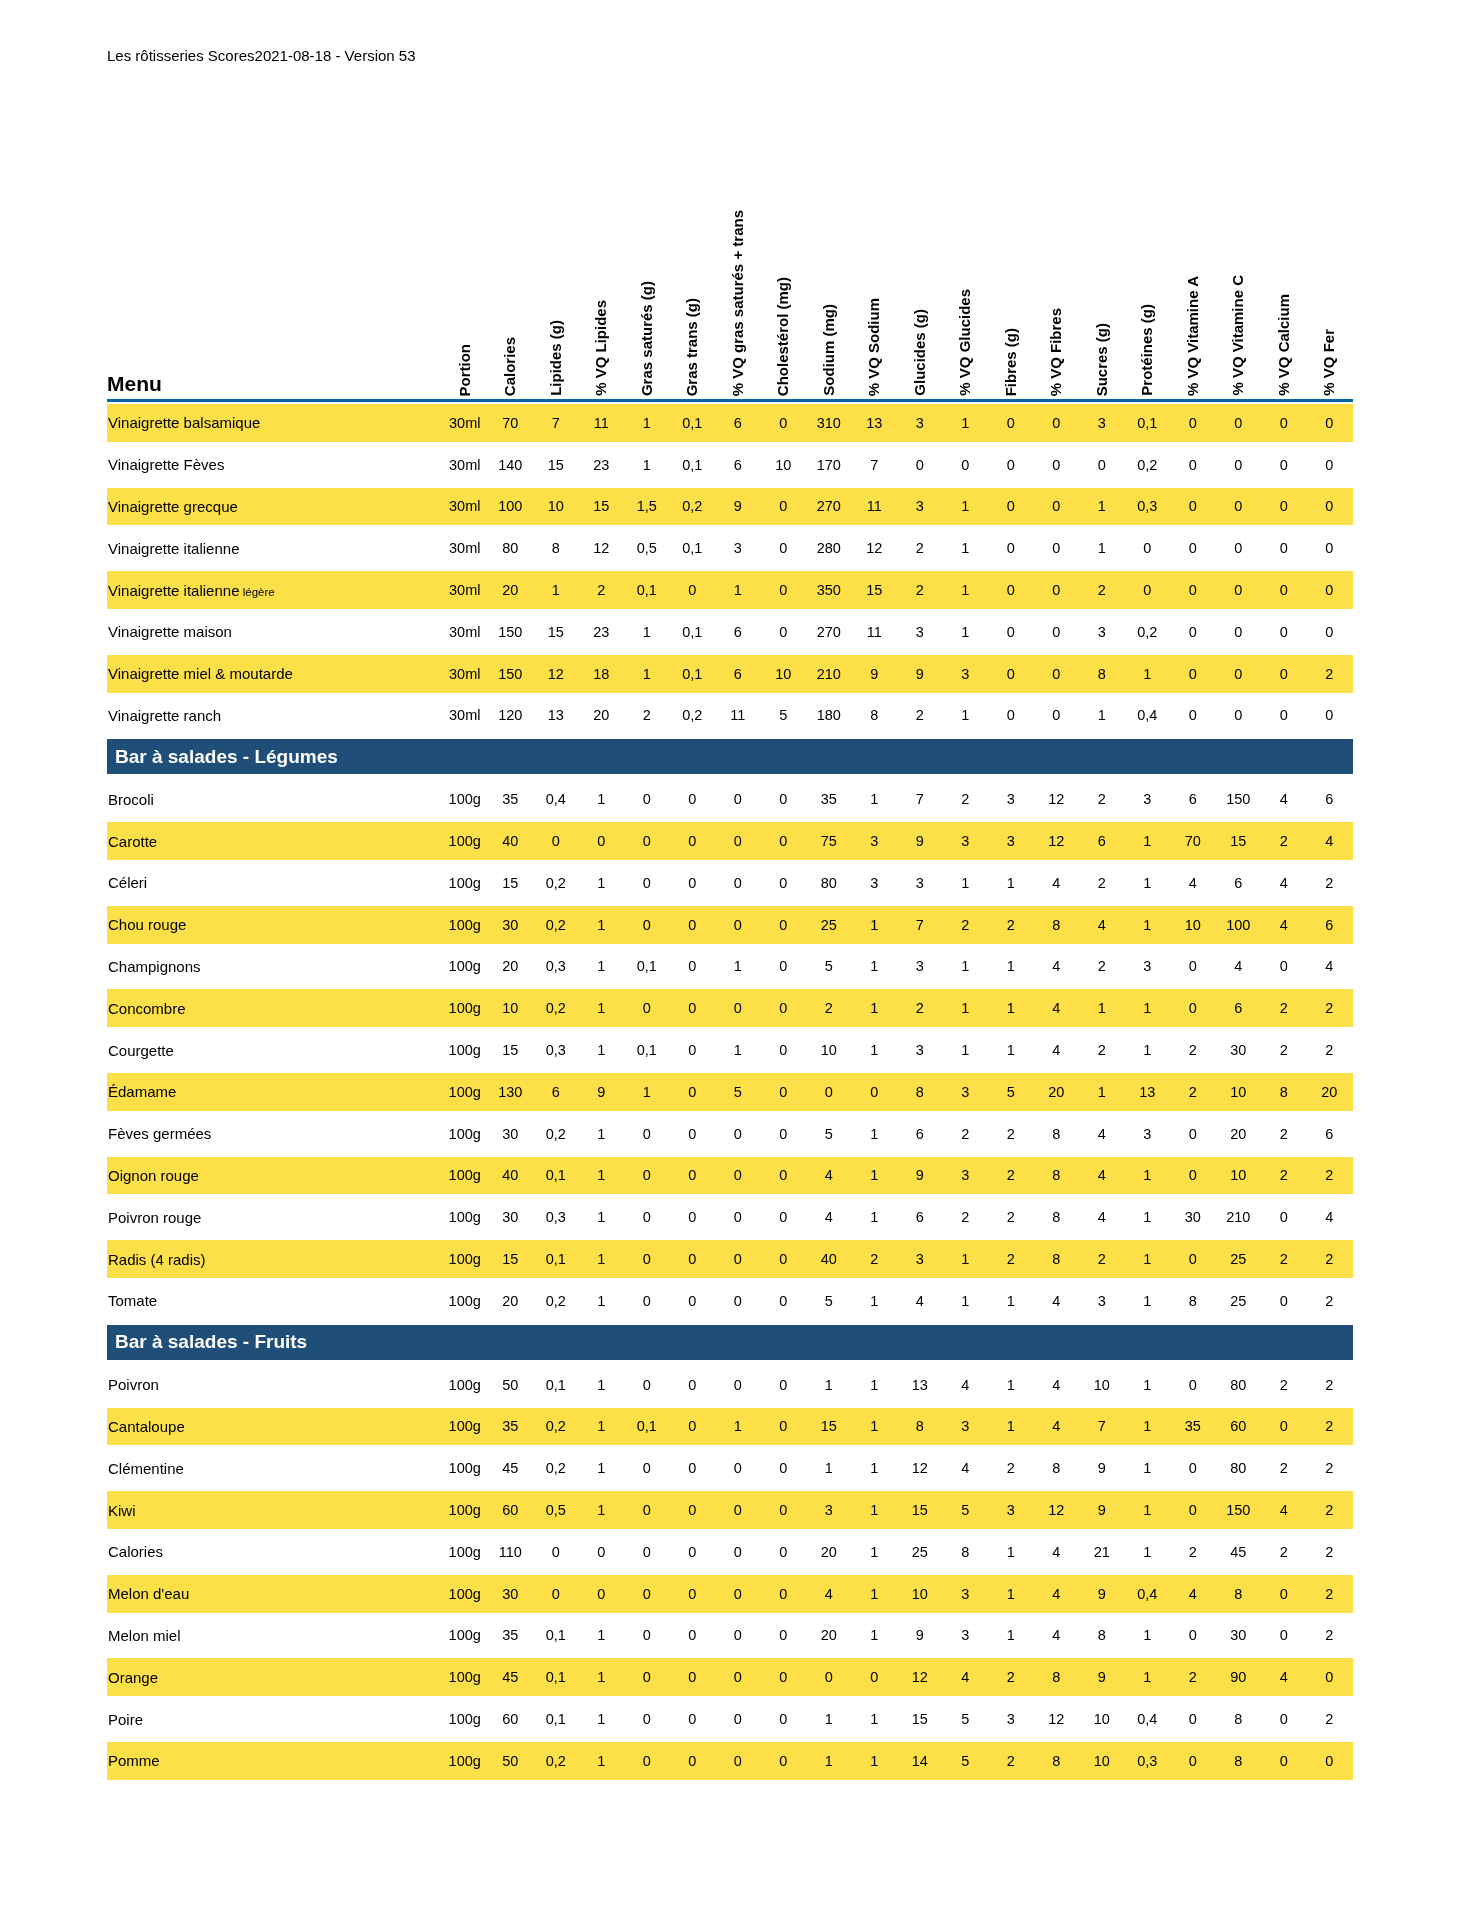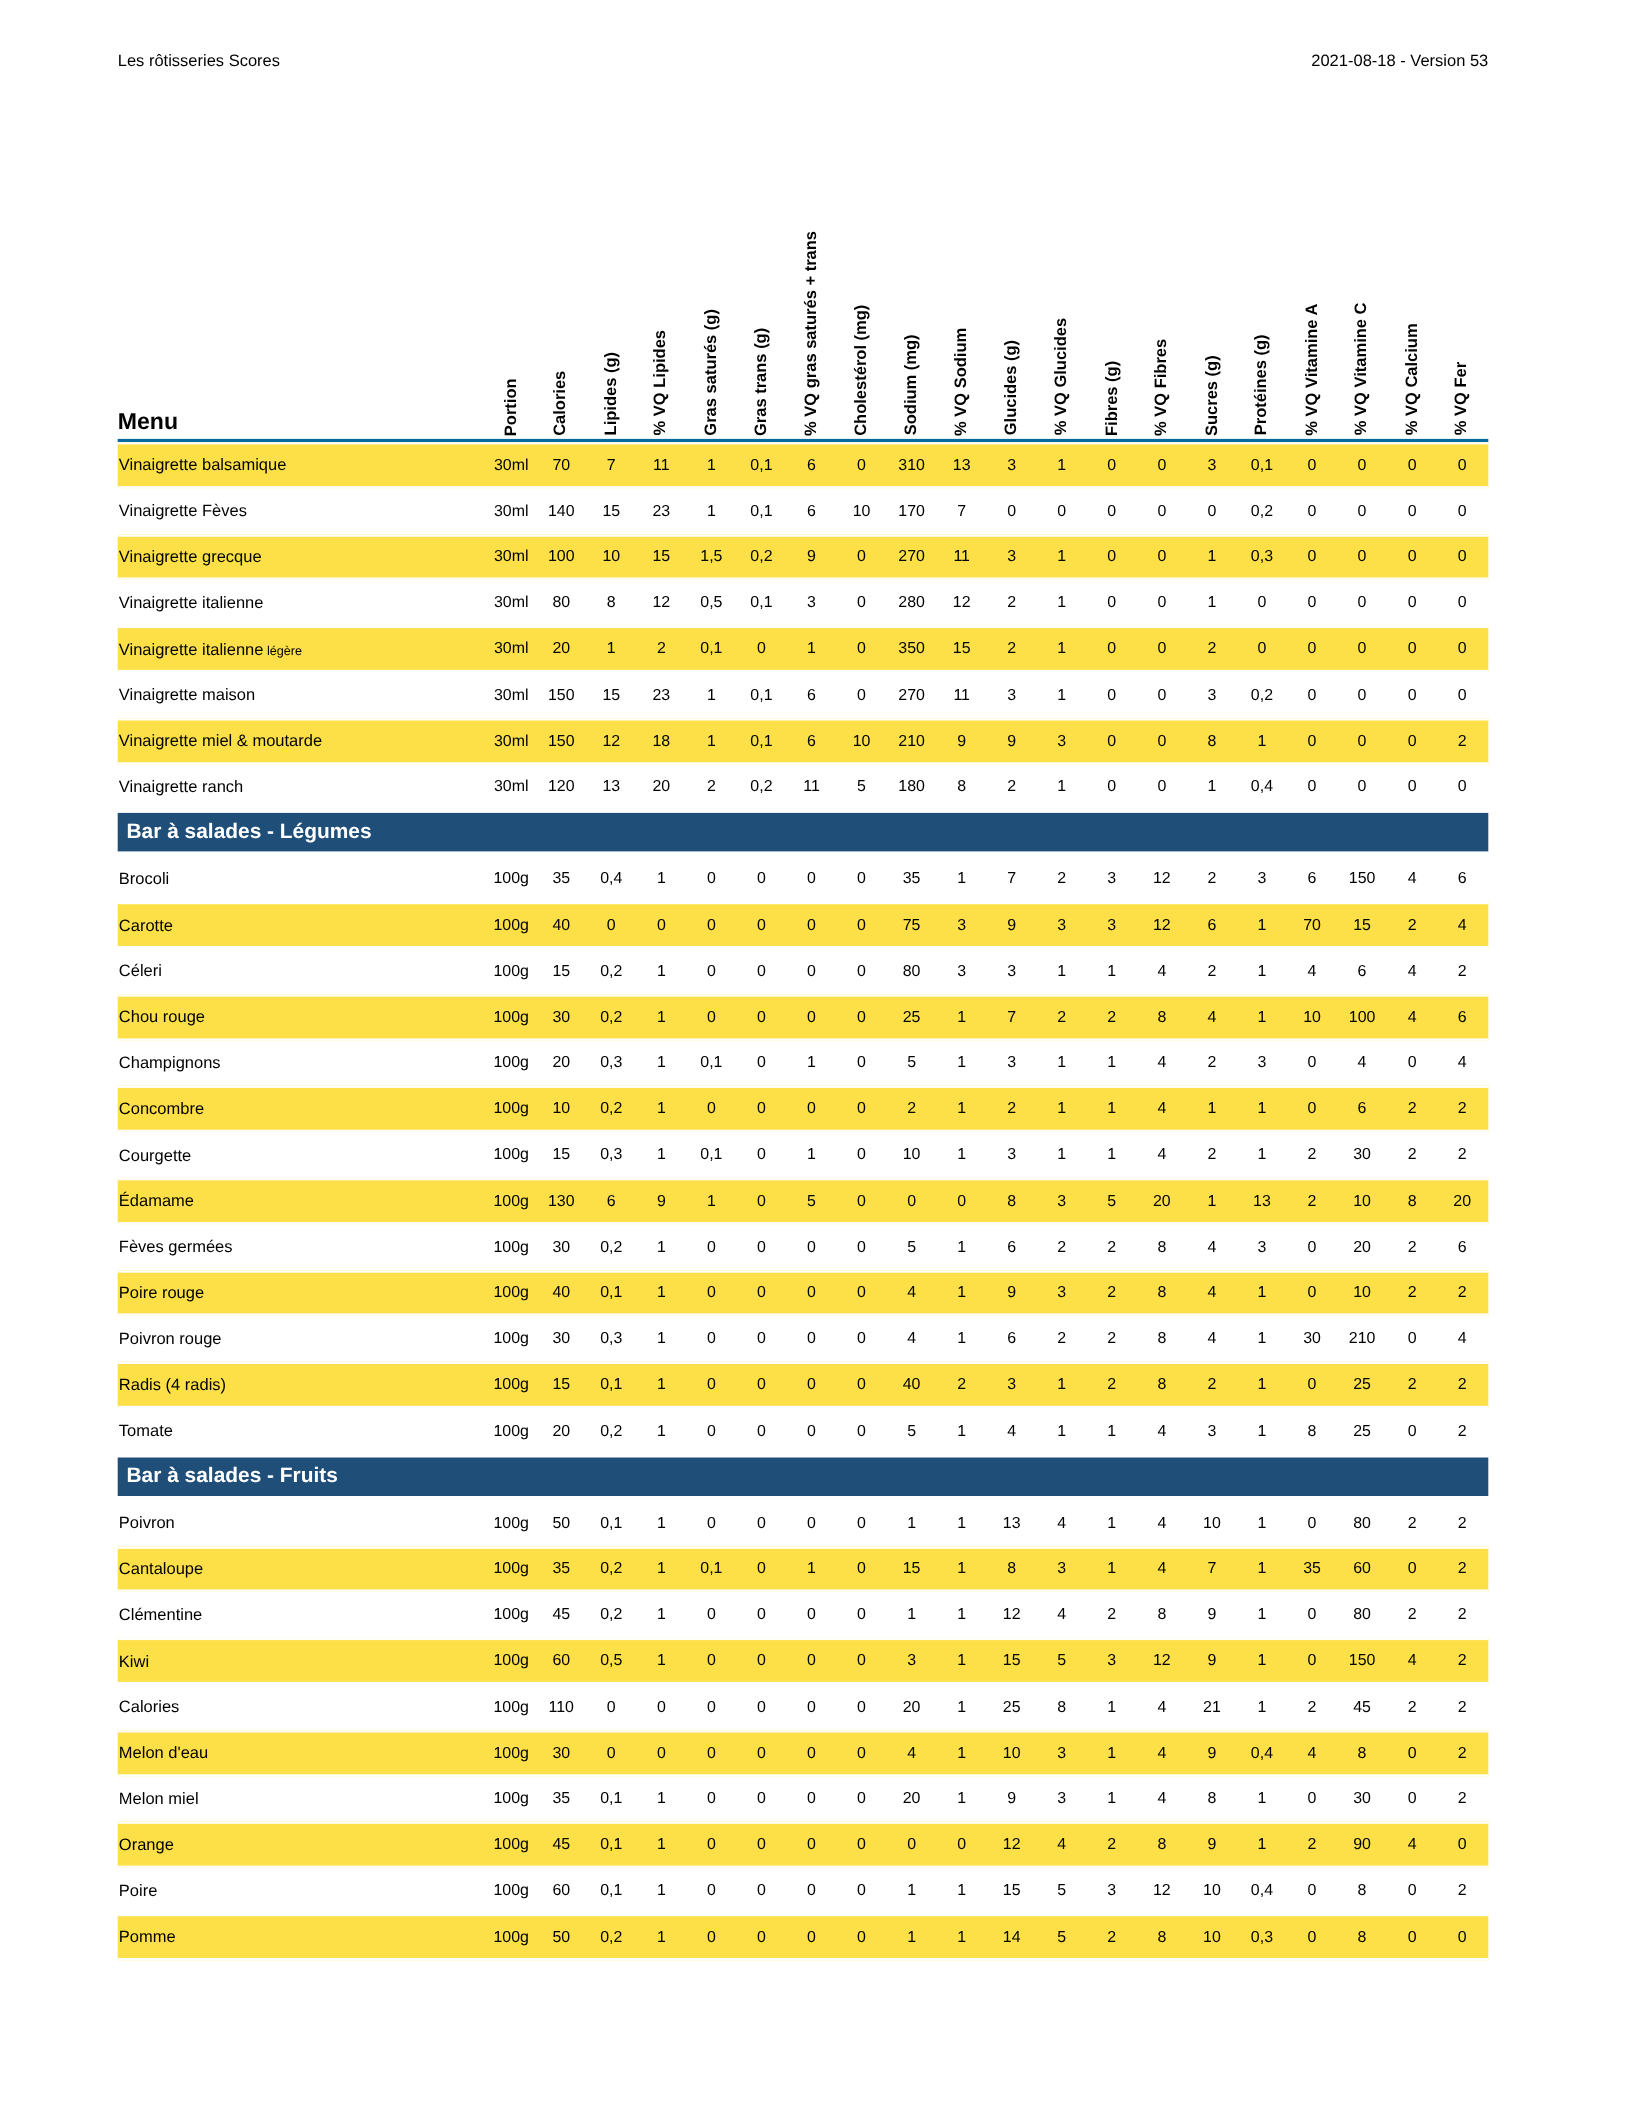--- a/index.html
+++ b/index.html
@@ -1,18 +1,18 @@
 <!DOCTYPE html>
 <html><head>
 <meta charset="utf-8">
 <style>
   html,body{margin:0;padding:0;background:#fff;}
   body{font-family:"Liberation Sans",sans-serif;color:#000;}
   .page{position:relative;width:1484px;height:1920px;background:#fff;overflow:hidden;}
-  .doc-header{position:absolute;top:47px;left:107px;width:1246px;display:flex;justify-content:space-between;font-size:15px;}
+  .doc-header{position:absolute;top:47px;left:107px;width:1246px;display:flex;justify-content:flex-start;font-size:15px;}
   .nutri-table{position:absolute;top:137px;left:107px;width:1246px;}
   .hrow,.row{display:grid;grid-template-columns:335px repeat(20,45.5px);}
   .hrow{height:262px;border-bottom:3px solid #0369a1;}
   .menu-h{align-self:end;font-size:21px;font-weight:bold;padding-bottom:3px;}
   .col-h{display:flex;align-items:flex-end;justify-content:center;overflow:visible;}
   .col-h span{writing-mode:vertical-rl;transform:rotate(180deg);font-weight:bold;font-size:15px;line-height:1.05;white-space:nowrap;padding:3px 0;}
   .row{height:41.8px;box-sizing:border-box;border-top:2px solid #fff;border-bottom:2px solid #fff;align-items:center;font-size:14.5px;}
   .row.shaded{background:#fde047;}
   .name-c{font-size:15px;padding-left:1px;white-space:nowrap;}
   .suffix{font-size:11.5px;}
@@ -479,21 +479,21 @@
         <div class="val-c">2</div>
         <div class="val-c">8</div>
         <div class="val-c">4</div>
         <div class="val-c">3</div>
         <div class="val-c">0</div>
         <div class="val-c">20</div>
         <div class="val-c">2</div>
         <div class="val-c">6</div>
       </div>
       <div class="row shaded">
-        <div class="name-c">Poire rouge</div>
+        <div class="name-c">Oignon rouge</div>
         <div class="val-c">100g</div>
         <div class="val-c">40</div>
         <div class="val-c">0,1</div>
         <div class="val-c">1</div>
         <div class="val-c">0</div>
         <div class="val-c">0</div>
         <div class="val-c">0</div>
         <div class="val-c">0</div>
         <div class="val-c">4</div>
         <div class="val-c">1</div>

